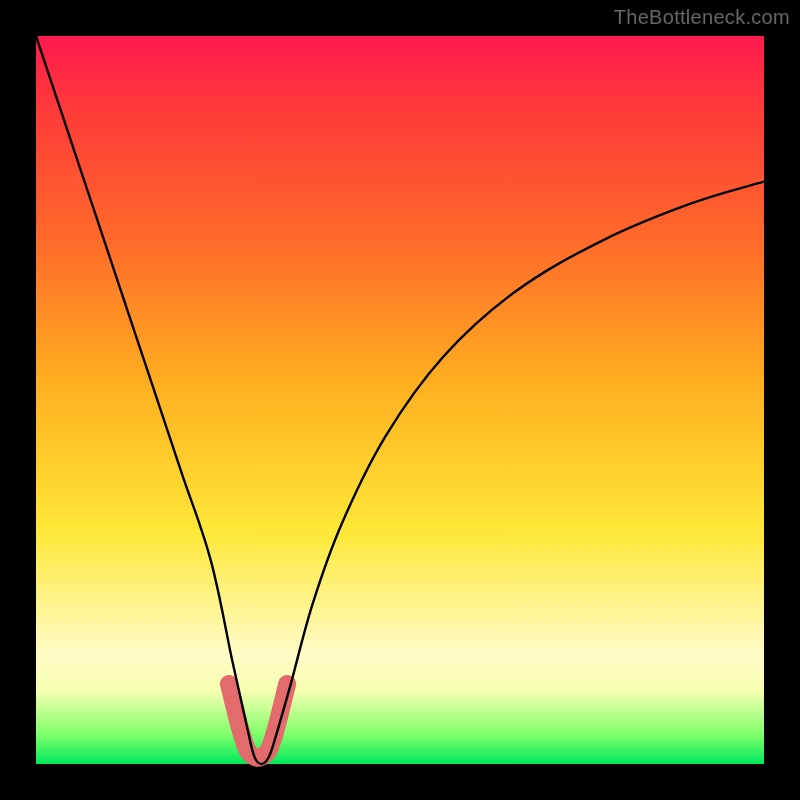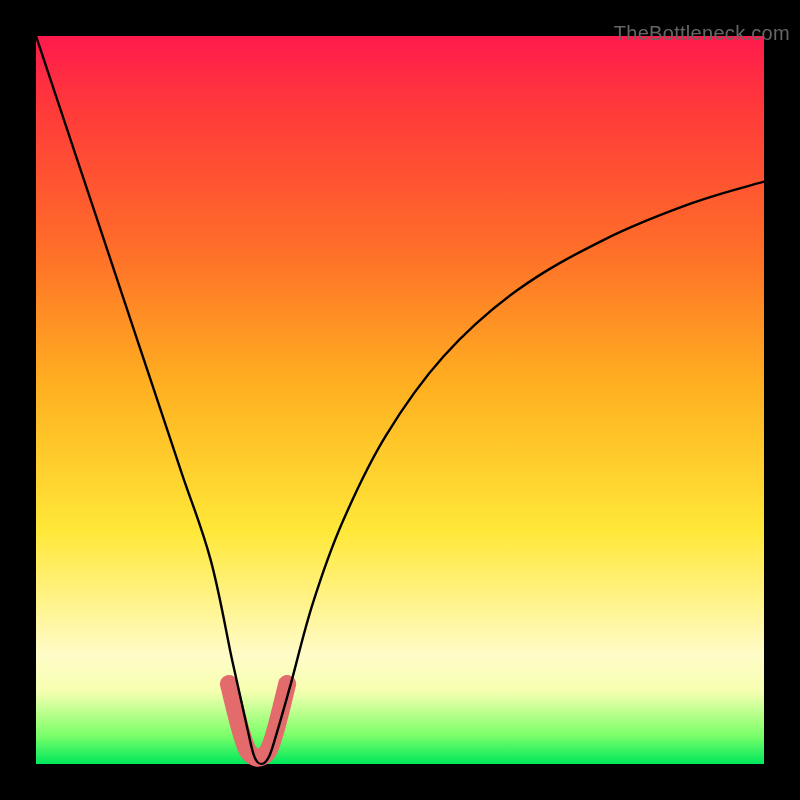--- a/index.html
+++ b/index.html
@@ -32,21 +32,21 @@
       #ffb020 48%,
       #ffe838 68%,
       #fffcc8 85%,
       #f6ffb0 90%,
       #7dff6a 96%,
       #00e85c 100%
     );
   }
   .watermark {
     position: absolute;
-    top: 22px;
+    top: 6px;
     right: 10px;
     color: #666;
     font-size: 20px;
     font-weight: 500;
     letter-spacing: 0.3px;
     user-select: none;
   }
   svg.curve {
     position: absolute;
     left: 0; top: 0;

